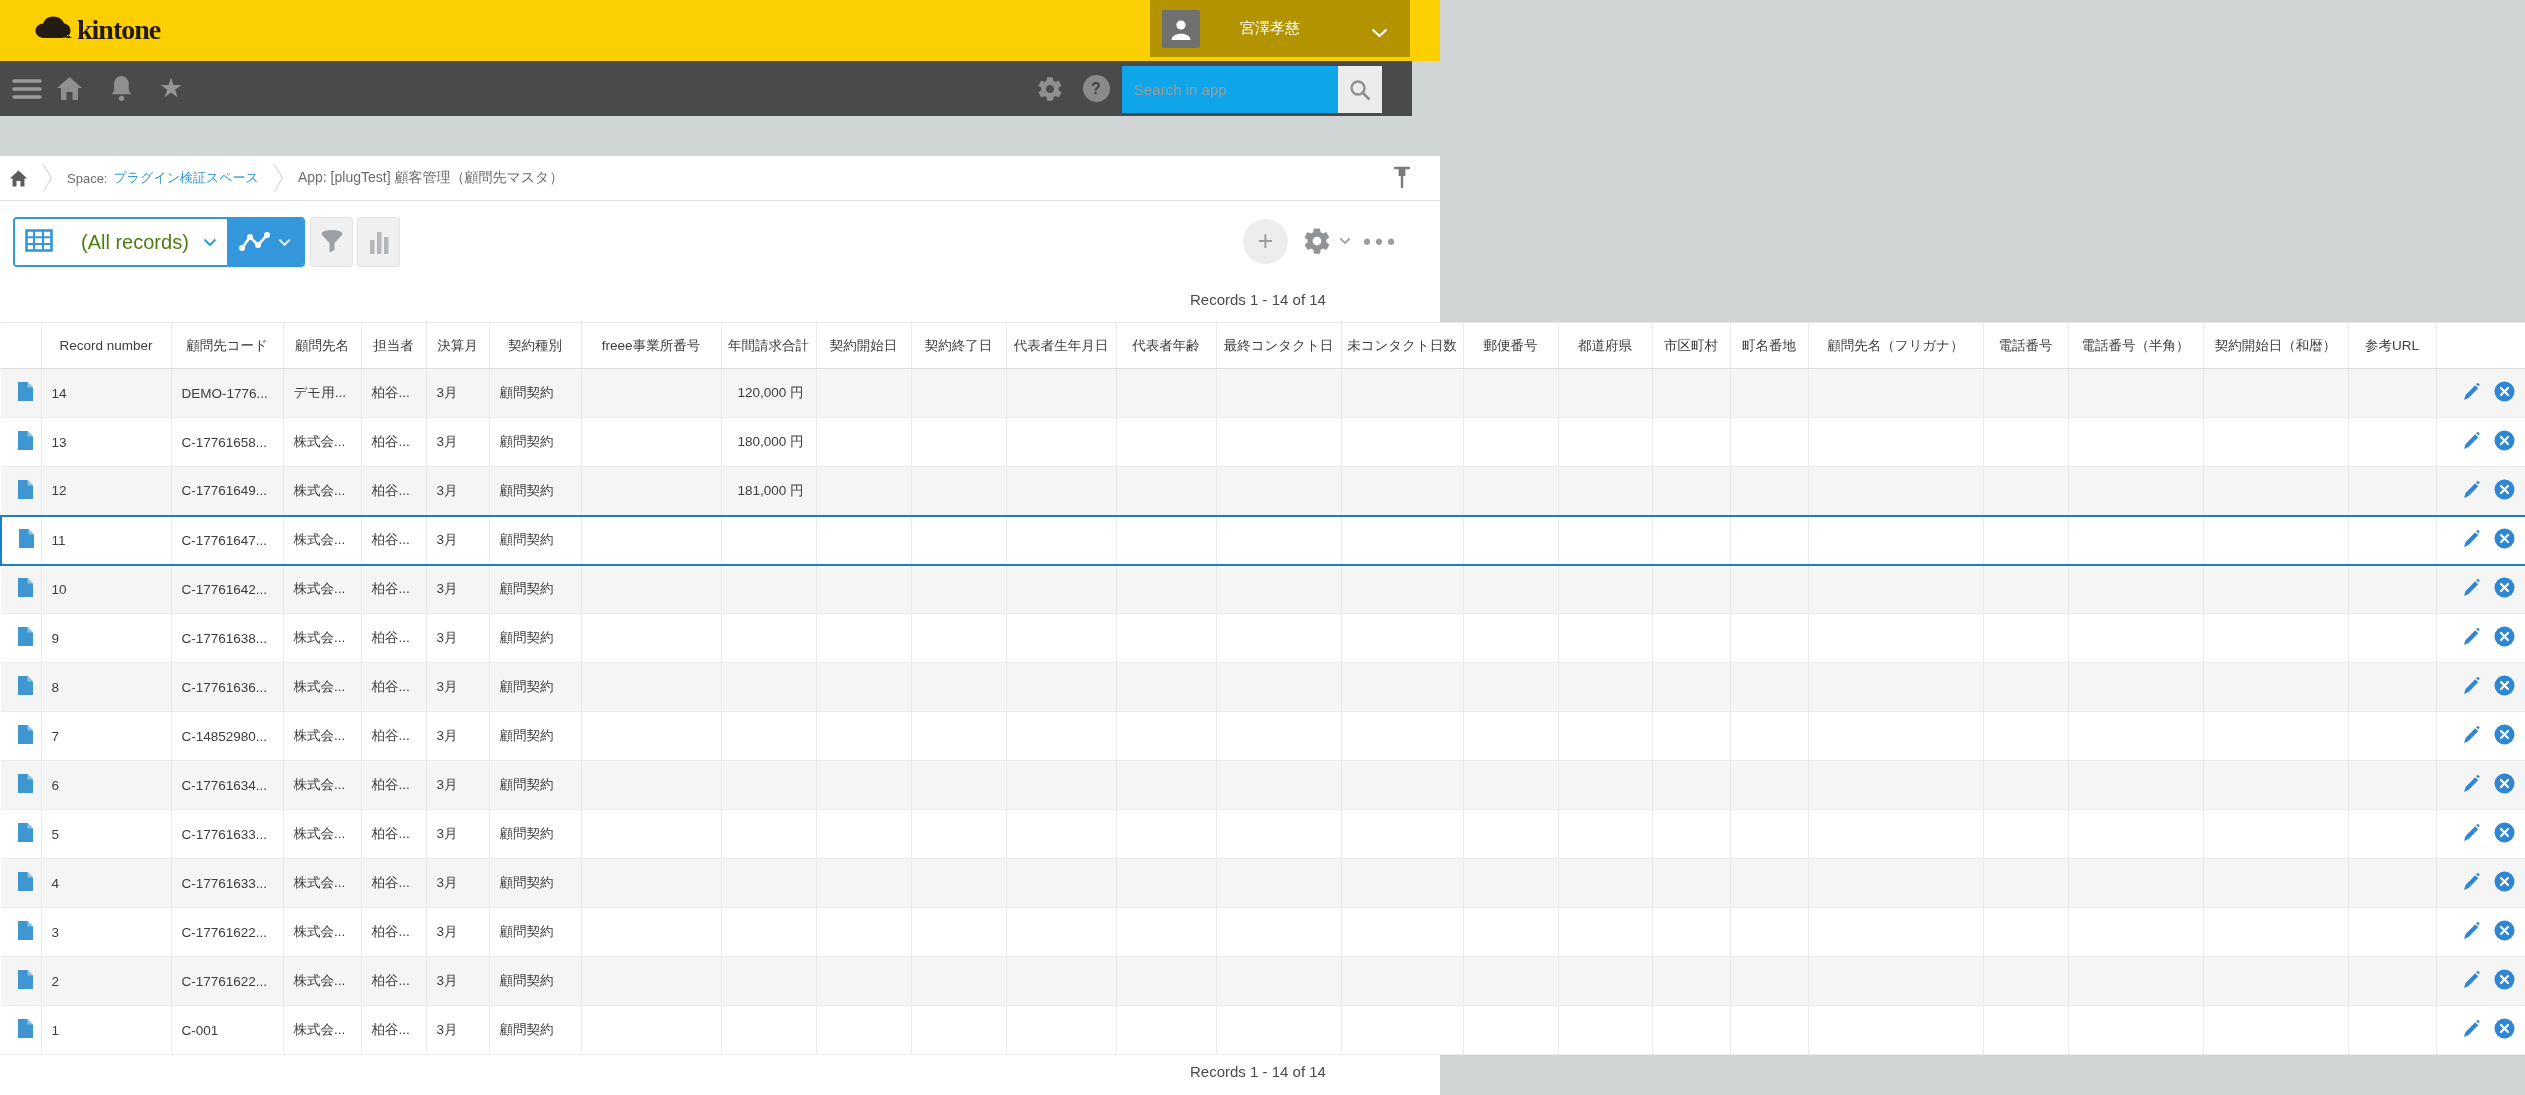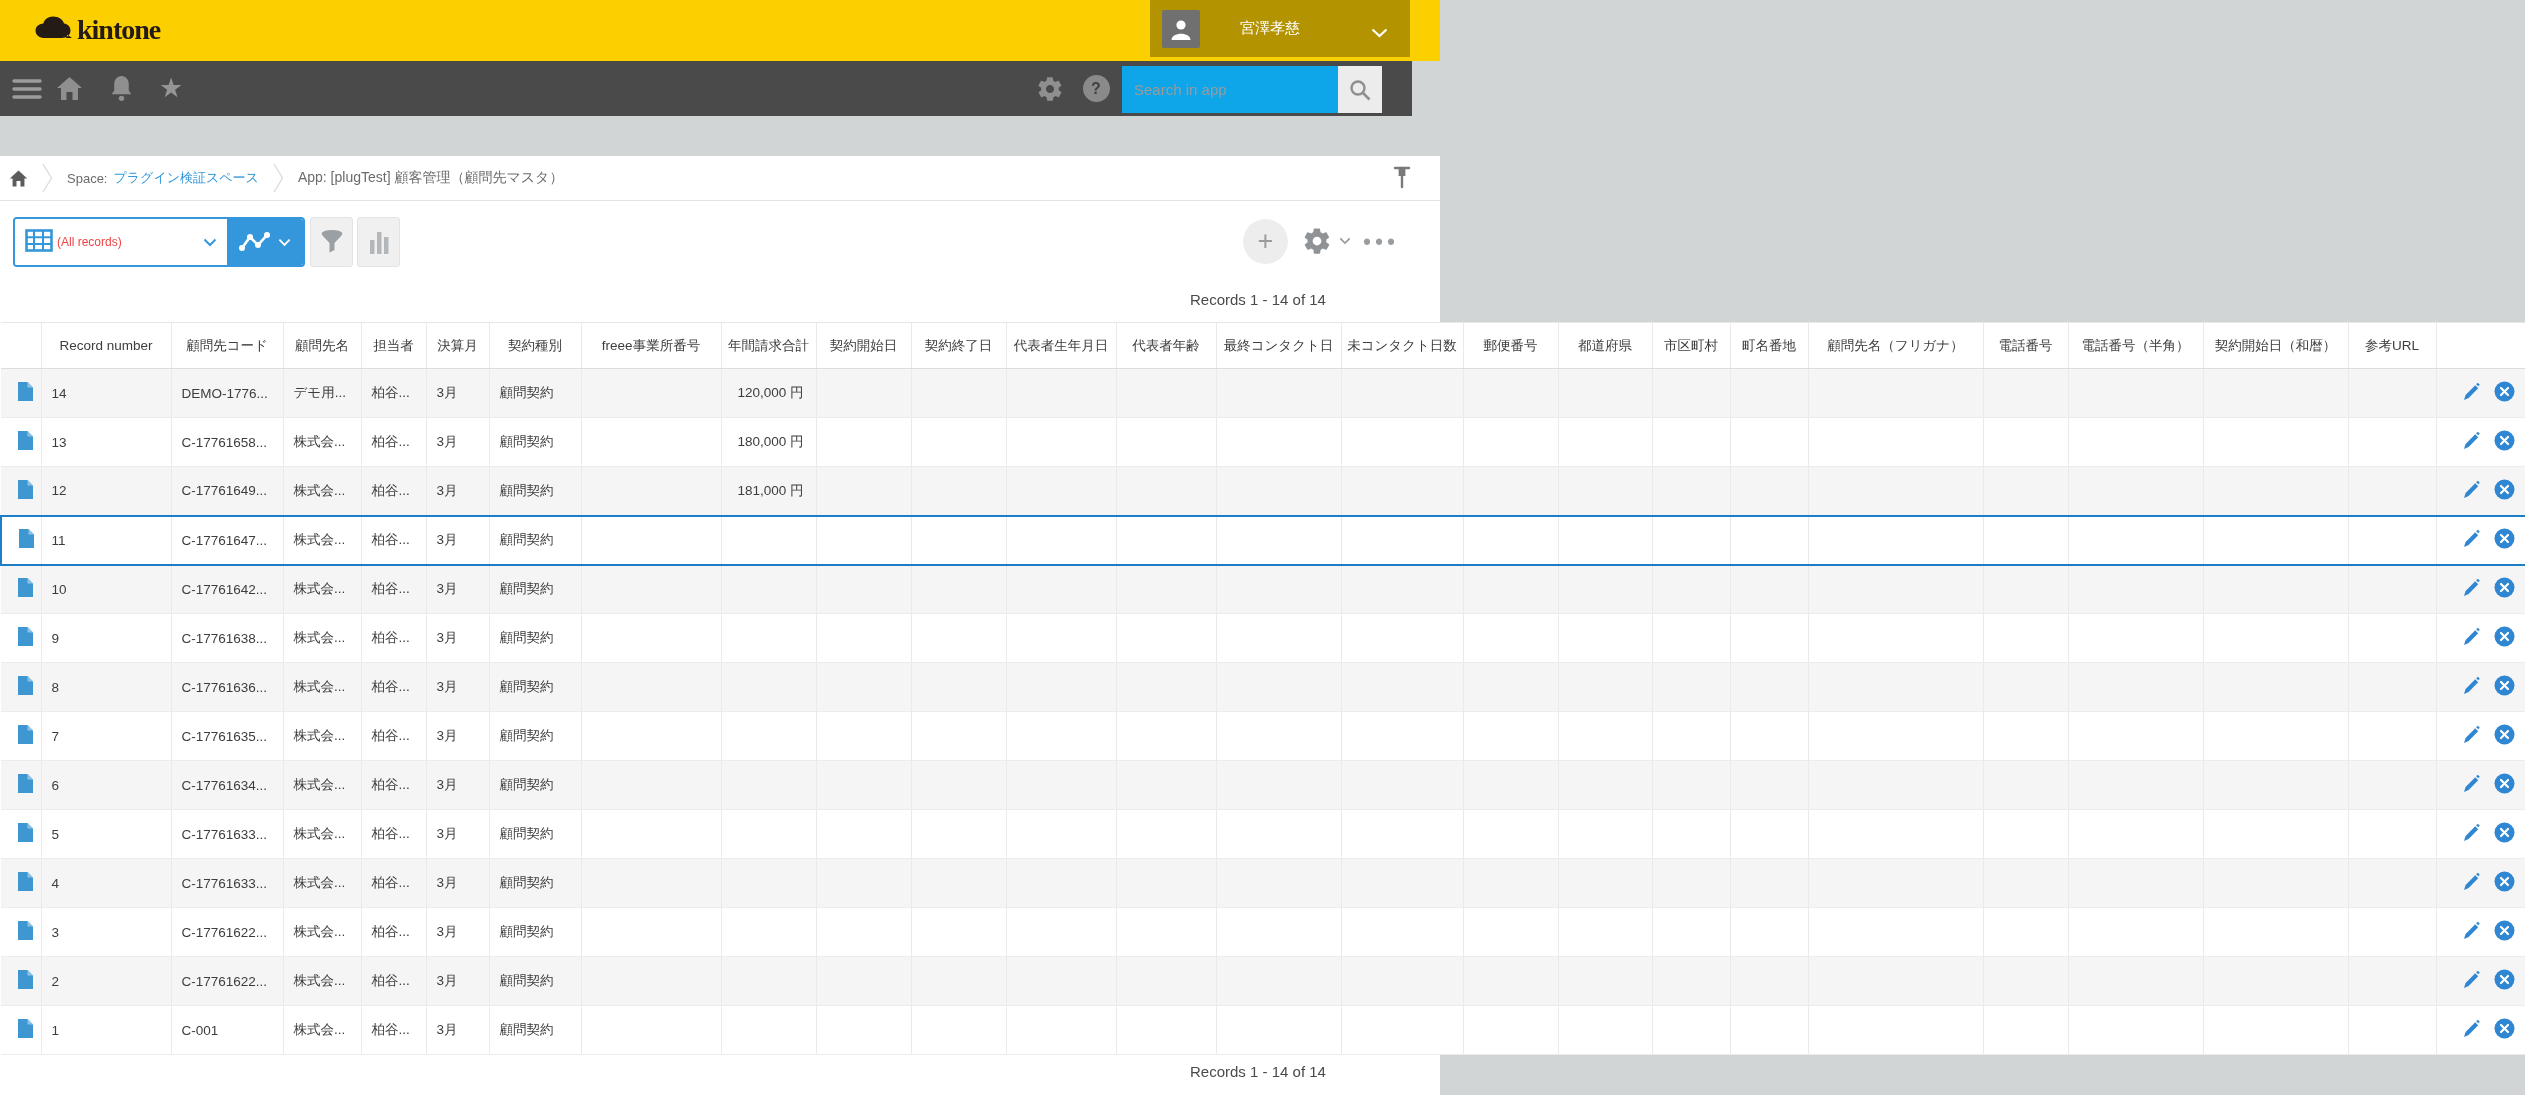--- a/index.html
+++ b/index.html
@@ -52,21 +52,21 @@
   .crumb-sep{margin:0 14px;display:flex;}
   .crumb-text{font-size:13px;color:#6b6b6b;}
   .crumb-link{font-size:13px;color:#3598d8;cursor:pointer;}
   .crumb-app{font-size:14px;color:#6b6b6b;}
   .pin{position:absolute;left:1392px;top:9px;cursor:pointer;}
 
   
   .view-selector{position:absolute;left:13px;top:217px;height:50px;display:flex;border:2px solid var(--accent-blue);border-radius:4px;overflow:hidden;}
   .view-white{width:212px;background:#fff;display:flex;align-items:center;cursor:pointer;}
   .view-white .grid-ic{margin-left:10px;}
-  .view-label{margin-left:4px;font-size:12px;color:#ef4444;}
+  .view-label{margin-left:28px;font-size:20px;color:#4d7c0f;}
   .view-chevron{margin-left:auto;margin-right:10px;}
   .view-blue{width:76px;background:var(--accent-blue);display:flex;align-items:center;justify-content:center;gap:7px;cursor:pointer;}
   .tool-btn{position:absolute;top:217px;width:43px;height:50px;background:#f0f0f1;border:1px solid #e3e3e4;border-radius:3px;display:flex;align-items:center;justify-content:center;cursor:pointer;}
   .plus-btn{position:absolute;left:1243px;top:219px;width:45px;height:45px;border-radius:50%;background:#ededed;display:flex;align-items:center;justify-content:center;font-size:27px;color:#9b9b9b;cursor:pointer;}
   .gear-tool{position:absolute;left:1302px;top:226px;display:flex;align-items:center;gap:7px;cursor:pointer;}
   .dots{position:absolute;left:1363px;top:229px;font-size:23px;letter-spacing:4px;color:#9a9da0;cursor:pointer;}
 
   .records-top{position:absolute;left:1190px;top:291px;font-size:15px;color:#4a4a4a;}
   .records-bottom{position:absolute;left:1190px;top:1063px;font-size:15px;color:#4a4a4a;}
 
@@ -579,21 +579,21 @@
                   <line x1="14" y1="7" x2="7" y2="14"></line>
                 </g>
               </svg></span></td>
         </tr>
         <tr>
           <td class="cell-select"><svg width="17" height="21" viewBox="0 0 17 21">
               <path d="M1,1 L10.5,1 L16,6.5 L16,20 L1,20 Z" fill="#3e97d1"></path>
               <polygon points="10.5,1 10.5,6.5 16,6.5" fill="#8ec3e8"></polygon>
             </svg></td>
           <td>7</td>
-          <td>C-17761635...</td>
+          <td>C-14852980...</td>
           <td>株式会...</td>
           <td>柏谷...</td>
           <td>3月</td>
           <td>顧問契約</td>
           <td></td>
           <td class="cell-annual"></td>
           <td></td>
           <td></td>
           <td></td>
           <td></td>

